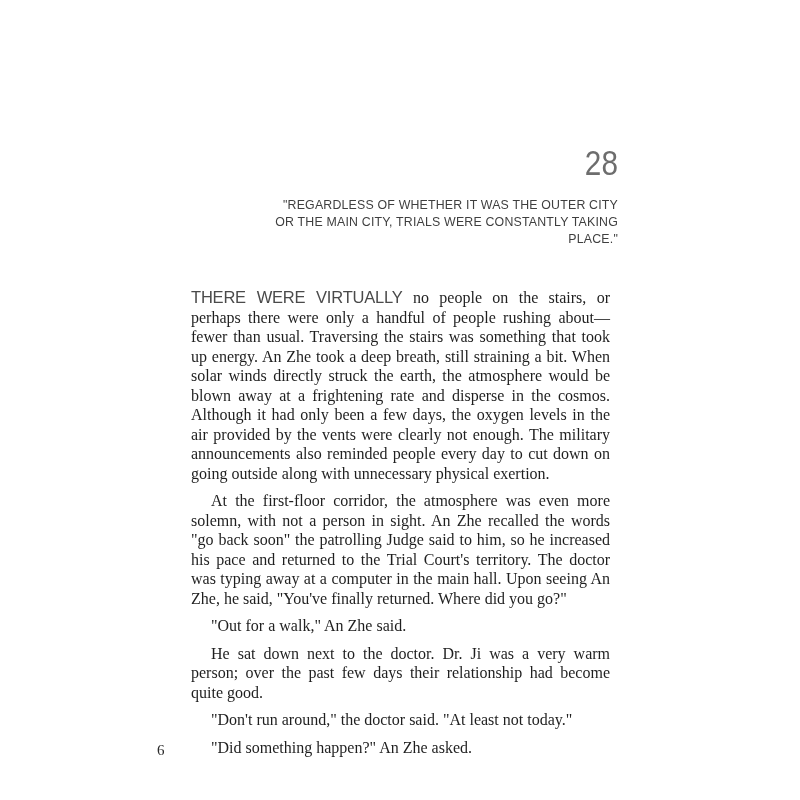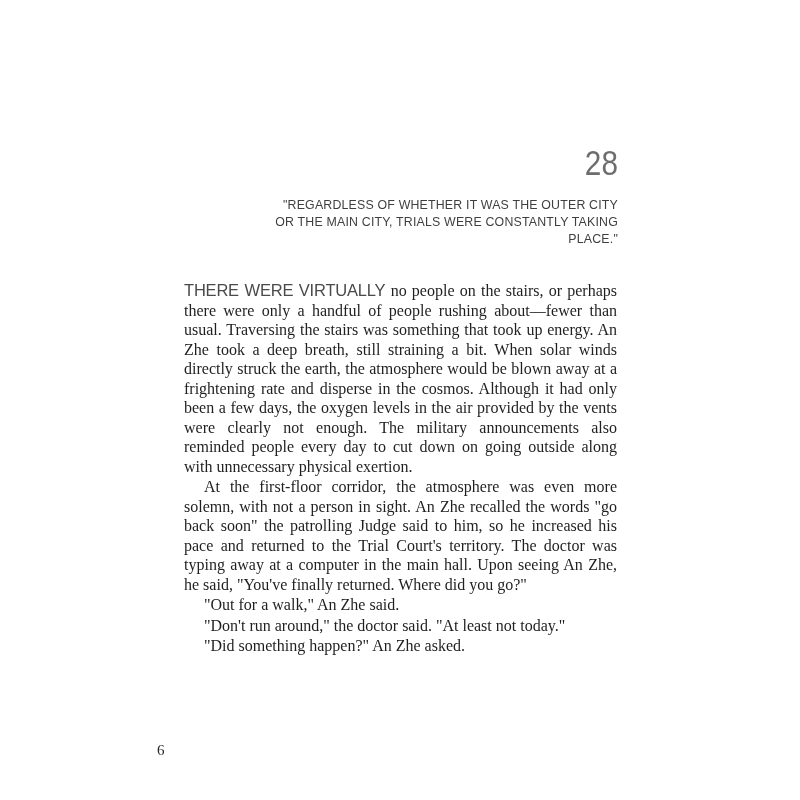--- a/index.html
+++ b/index.html
@@ -56,21 +56,21 @@
     position: absolute;
     top: 280px;
     left: 0;
     width: 435px;
     font-size: 16px;
     line-height: 19.5px;
     color: #1f1f1f;
     text-align: justify;
   }
   .body-text p {
-    margin: 1px;
+    margin: 8px;
     padding: 0;
   }
   .body-text p.indent {
     text-indent: 20px;
   }
   .lead-in {
     font-family: "Liberation Sans", sans-serif;
     font-size: 16.5px;
     letter-spacing: -0.2px;
     color: #4a4a4a;
@@ -95,20 +95,21 @@
     <div class="quote">
       <div class="quote-line">"REGARDLESS OF WHETHER IT WAS THE OUTER CITY</div>
       <div class="quote-line">OR THE MAIN CITY, TRIALS WERE CONSTANTLY TAKING</div>
       <div class="quote-line">PLACE."</div>
     </div>
 
     <div class="body-text">
       <p><span class="lead-in">THERE WERE VIRTUALLY </span><span>no people on the stairs, or perhaps there were only a handful of people rushing about—fewer than usual. Traversing the stairs was something that took up energy. An Zhe took a deep breath, still straining a bit. When solar winds directly struck the earth, the atmosphere would be blown away at a frightening rate and disperse in the cosmos. Although it had only been a few days, the oxygen levels in the air provided by the vents were clearly not enough. The military announcements also reminded people every day to cut down on going outside along with unnecessary physical exertion.</span></p>
       <p class="indent">At the first-floor corridor, the atmosphere was even more solemn, with not a person in sight. An Zhe recalled the words "go back soon" the patrolling Judge said to him, so he increased his pace and returned to the Trial Court's territory. The doctor was typing away at a computer in the main hall. Upon seeing An Zhe, he said, "You've finally returned. Where did you go?"</p>
       <p class="indent">"Out for a walk," An Zhe said.</p>
+      <p class="indent">He sat down next to the doctor. Dr. Ji was a very warm person; over the past few days their relationship had become quite good.</p>
       <p class="indent">"Don't run around," the doctor said. "At least not today."</p>
       <p class="indent">"Did something happen?" An Zhe asked.</p>
     </div>
 
   </div>
 
   <div class="page-number">6</div>
 </div>
 
 </body></html>

